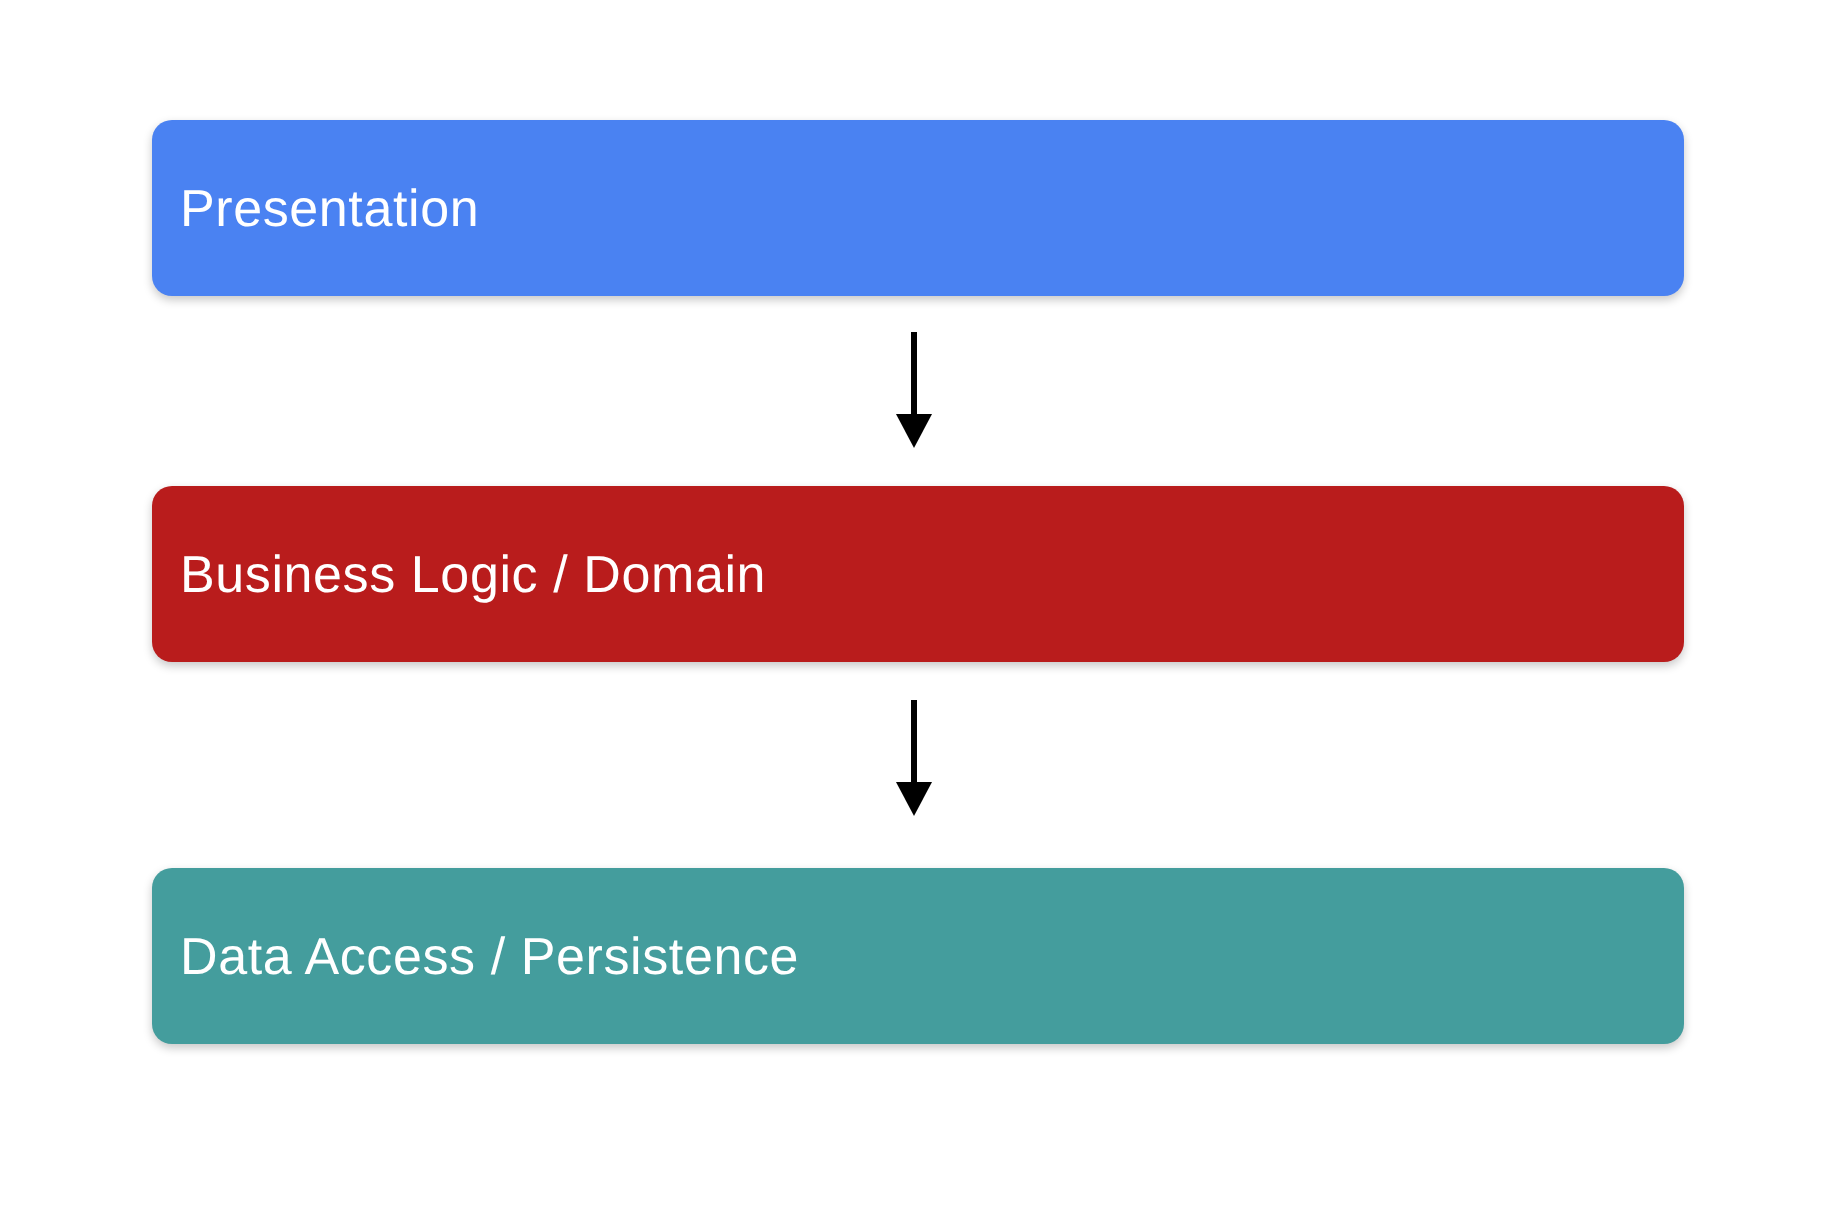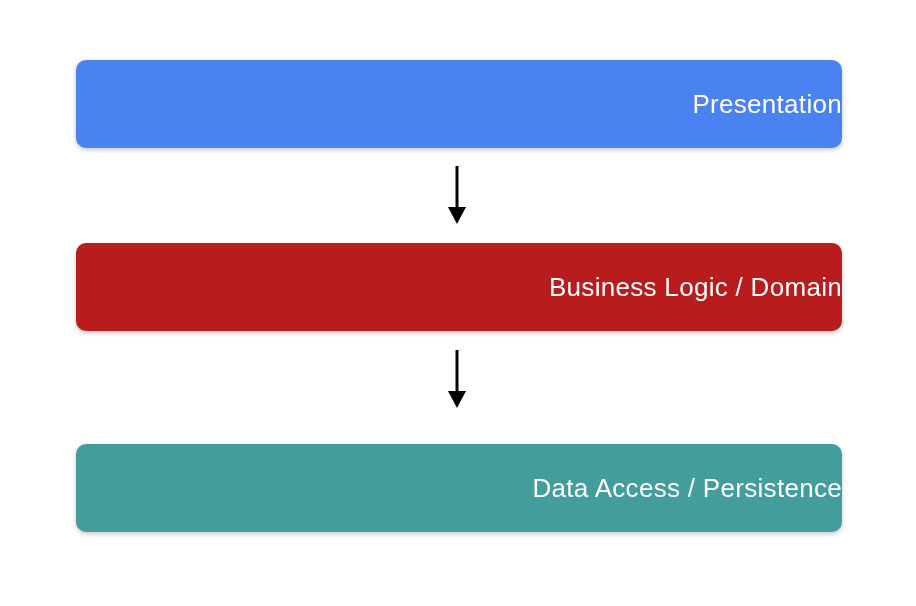--- a/index.html
+++ b/index.html
@@ -13,32 +13,33 @@
     overflow: hidden;
   }
   .layer-box {
     position: absolute;
     left: 76px;
     width: 766px;
     height: 88px;
     border-radius: 10px;
     display: flex;
     align-items: center;
-    justify-content: flex-end;
+    justify-content: flex-start;
     box-shadow: 0 2px 5px rgba(0,0,0,0.22);
+    padding-left: 14px;
   }
   .layer-box .layer-label {
     color: #ffffff;
     font-size: 26px;
     font-weight: 400;
     letter-spacing: 0.3px;
   }
   .box-presentation { top: 60px; }
   .box-business     { top: 243px; }
-  .box-data         { top: 444px; }
+  .box-data         { top: 434px; }
   .arrow {
     position: absolute;
     left: 446px;
     width: 22px;
     height: 58px;
     color: #000000;
   }
   .arrow-1 { top: 166px; }
   .arrow-2 { top: 350px; }
   .arrow svg { display: block; width: 22px; height: 58px; }

